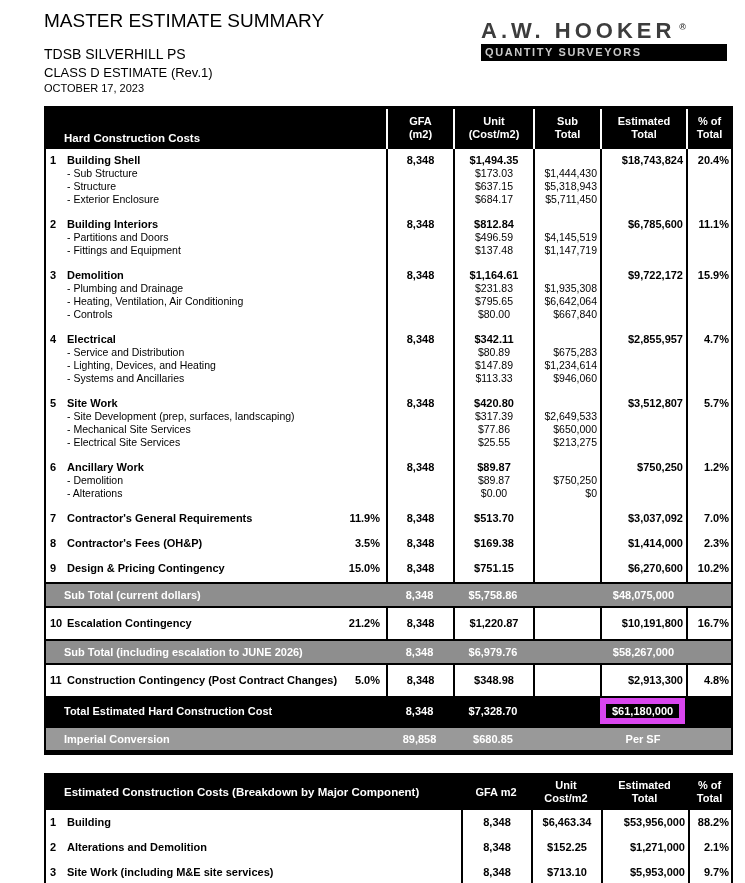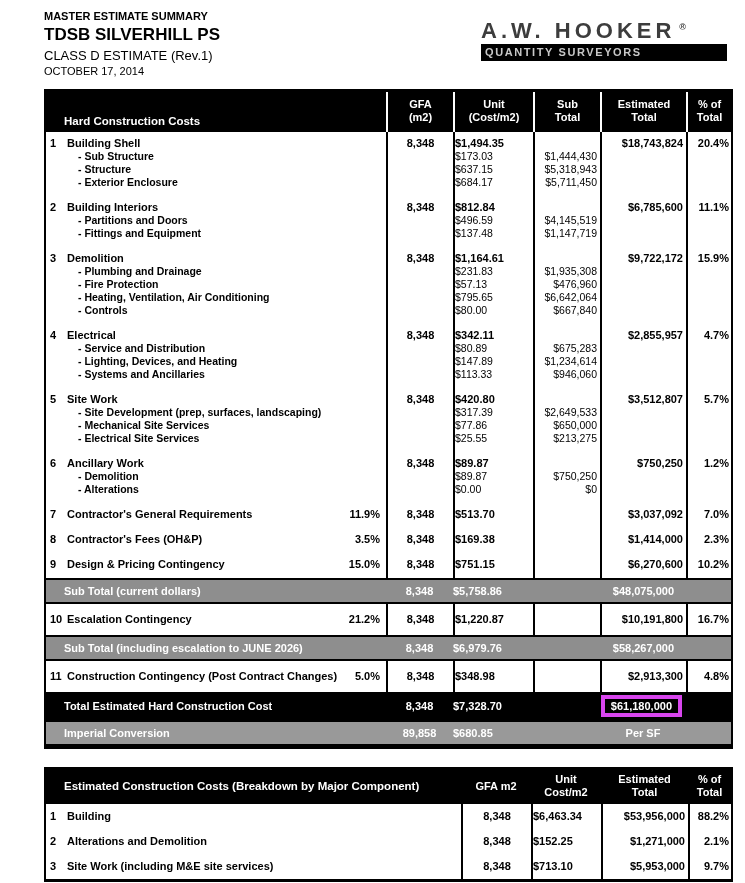--- a/index.html
+++ b/index.html
@@ -1,79 +1,79 @@
 <!DOCTYPE html>
 <html><head>
 <meta charset="utf-8">
 <style>
   html,body{margin:0;padding:0;background:#fff;color:#000;}
   body{width:745px;font-family:"Liberation Sans",sans-serif;-webkit-font-smoothing:antialiased;}
   .page{padding:10px 12px 10px 44px;}
 
   
   .doc-header{display:flex;justify-content:space-between;align-items:flex-start;margin-bottom:12px;}
-  .titles .t1{font-size:11px;font-weight:bold;}
-  .titles .t2{font-size:17px;font-weight:bold;margin-top:3px;}
+  .titles .t1{font-size:19px;font-weight:normal;}
+  .titles .t2{font-size:14px;font-weight:normal;margin-top:14px;}
   .titles .t3{font-size:13px;margin-top:3px;}
   .titles .t4{font-size:11px;margin-top:2px;}
   .logo{width:252px;margin-top:6px;}
   .logo-word{font-size:22px;font-weight:bold;color:#3d3d3d;letter-spacing:4px;line-height:22px;white-space:nowrap;}
   .logo-word sup{font-size:9px;letter-spacing:0;color:#3d3d3d;vertical-align:super;margin-left:4px;}
   .logo-bar{background:#000;color:#c8c8c8;font-size:11px;font-weight:bold;letter-spacing:1.6px;padding:2px 14px 3px 4px;width:228px;margin-top:2px;white-space:nowrap;}
 
   
   table{border-collapse:separate;border-spacing:0;width:689px;border:2px solid #000;border-top-width:3px;border-bottom-width:3px;table-layout:fixed;}
   #table2{margin-top:18px;}
   th{background:#000;color:#fff;font-size:11px;font-weight:bold;text-align:center;vertical-align:middle;padding:3px 0 5px;}
   #table1 th{height:32px;}
   #table2 th{height:26px;}
   th.h-desc{text-align:left;vertical-align:bottom;padding-left:18px;font-size:11.5px;}
   th.sep{border-left:2px solid #fff;}
   .hl{display:block;line-height:13px;}
 
   td{font-size:11px;vertical-align:middle;padding:0;overflow:hidden;white-space:nowrap;}
   .bl{border-left:2px solid #000;}
   .c-gfa{text-align:center;}
-  .c-unit{margin-left:22px;}
+  .c-unit{text-align:center;margin-left:22px;}
   .c-sub{text-align:right;padding-right:3px;margin-top:36px;}
   .c-est{text-align:right;padding-right:3px;}
   .c-pct{text-align:right;padding-right:2px;}
 
   .item-row td{font-weight:bold;padding-top:5px;padding-bottom:1px;}
   .item-row.tall td{padding-top:0;height:30px;}
   .sub-row td{font-size:10.5px;line-height:13px;font-weight:normal;}
   .spacer-row td{height:7px;}
 
   .desc-flex{display:flex;align-items:baseline;}
   .num{flex:none;width:17px;padding-left:4px;}
   .rate{margin-left:auto;padding-right:6px;}
-  .sub-lbl{padding-left:32px;font-weight:bold;}
+  .sub-lbl{padding-left:21px;}
 
   .bar td{background:#8e8e8e;color:#fff;font-weight:bold;height:22px;border-top:2px solid #000;border-bottom:2px solid #000;}
   .bar td.c-desc{padding-left:18px;}
   .bar td.c-est{padding-right:12px;}
   .bar-black td{background:#000;height:24px;}
   .bar-black td.c-est{padding-right:4px;}
   .bar-imp td{background:#999;}
   .bar-imp td.c-est{text-align:center;padding-right:0;}
-  .box{display:inline-block;border:4px solid #d946ef;padding:1px 6px;}
+  .box{display:inline-block;border:6px solid #d946ef;padding:1px 6px;}
 
   #table2 .item-row td{height:24px;padding-top:0;}
 </style>
 </head>
 <body>
 
 <div class="page">
 
   <div class="doc-header">
     <div class="titles">
       <div class="t1">MASTER ESTIMATE SUMMARY</div>
       <div class="t2">TDSB SILVERHILL PS</div>
       <div class="t3">CLASS D ESTIMATE (Rev.1)</div>
-      <div class="t4">OCTOBER 17, 2014</div>
+      <div class="t4">OCTOBER 17, 2023</div>
     </div>
     <div class="logo">
       <div class="logo-word"><span>A.W. HOOKER</span><sup>®</sup></div>
       <div class="logo-bar">QUANTITY SURVEYORS</div>
     </div>
   </div>
 
   <table id="table1">
     <colgroup>
       <col style="width:340px">
@@ -206,28 +206,20 @@
         </tr>
         <tr class="sub-row">
           <td class="c-desc"><span class="sub-lbl">- Plumbing and Drainage</span></td>
           <td class="c-gfa bl"></td>
           <td class="c-unit bl">$231.83</td>
           <td class="c-sub bl">$1,935,308</td>
           <td class="c-est bl"></td>
           <td class="c-pct bl"></td>
         </tr>
         <tr class="sub-row">
-          <td class="c-desc"><span class="sub-lbl">- Fire Protection</span></td>
-          <td class="c-gfa bl"></td>
-          <td class="c-unit bl">$57.13</td>
-          <td class="c-sub bl">$476,960</td>
-          <td class="c-est bl"></td>
-          <td class="c-pct bl"></td>
-        </tr>
-        <tr class="sub-row">
           <td class="c-desc"><span class="sub-lbl">- Heating, Ventilation, Air Conditioning</span></td>
           <td class="c-gfa bl"></td>
           <td class="c-unit bl">$795.65</td>
           <td class="c-sub bl">$6,642,064</td>
           <td class="c-est bl"></td>
           <td class="c-pct bl"></td>
         </tr>
         <tr class="sub-row">
           <td class="c-desc"><span class="sub-lbl">- Controls</span></td>
           <td class="c-gfa bl"></td>

